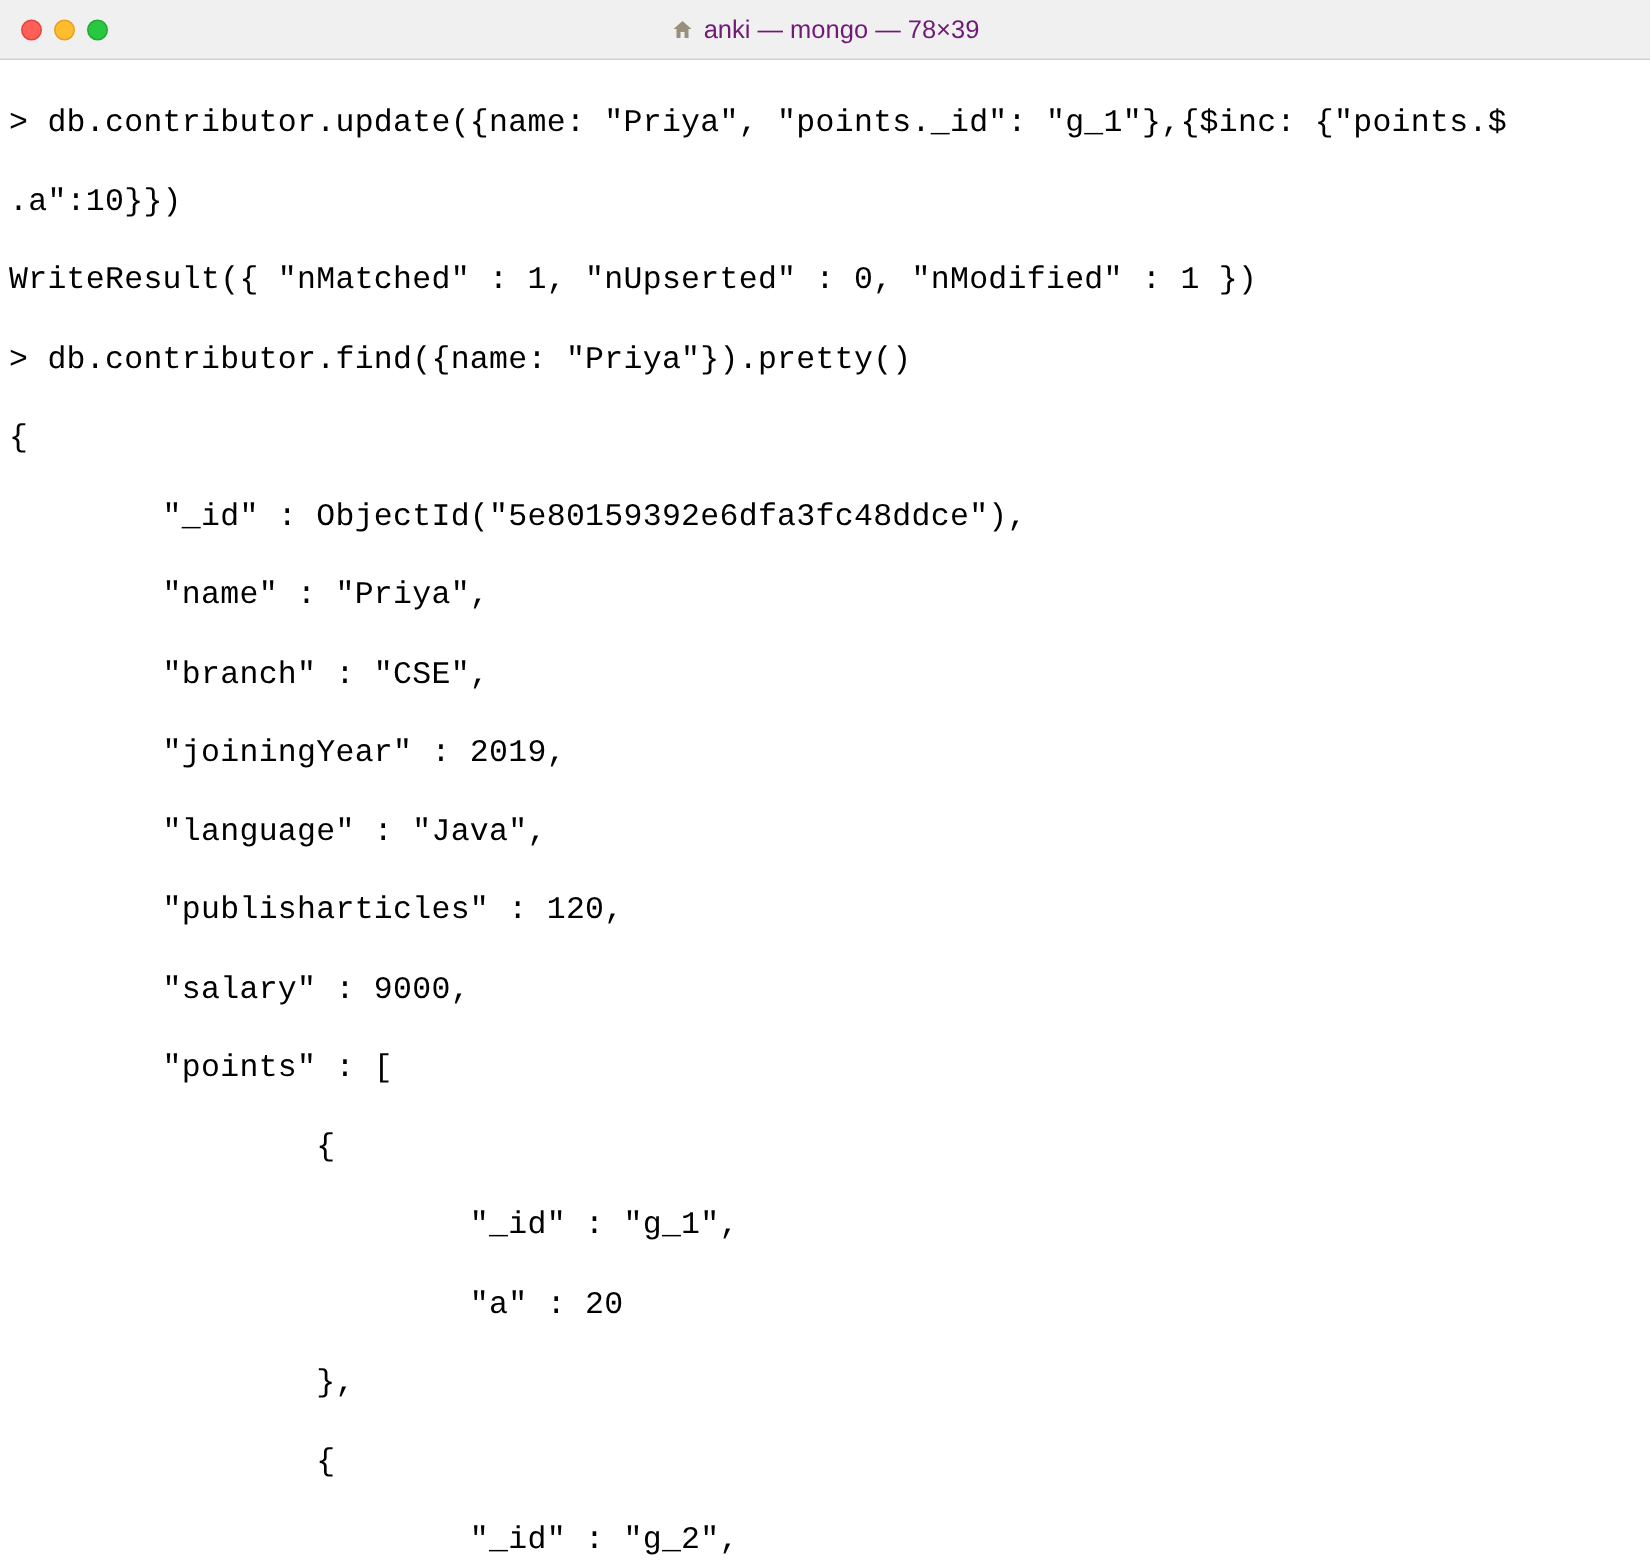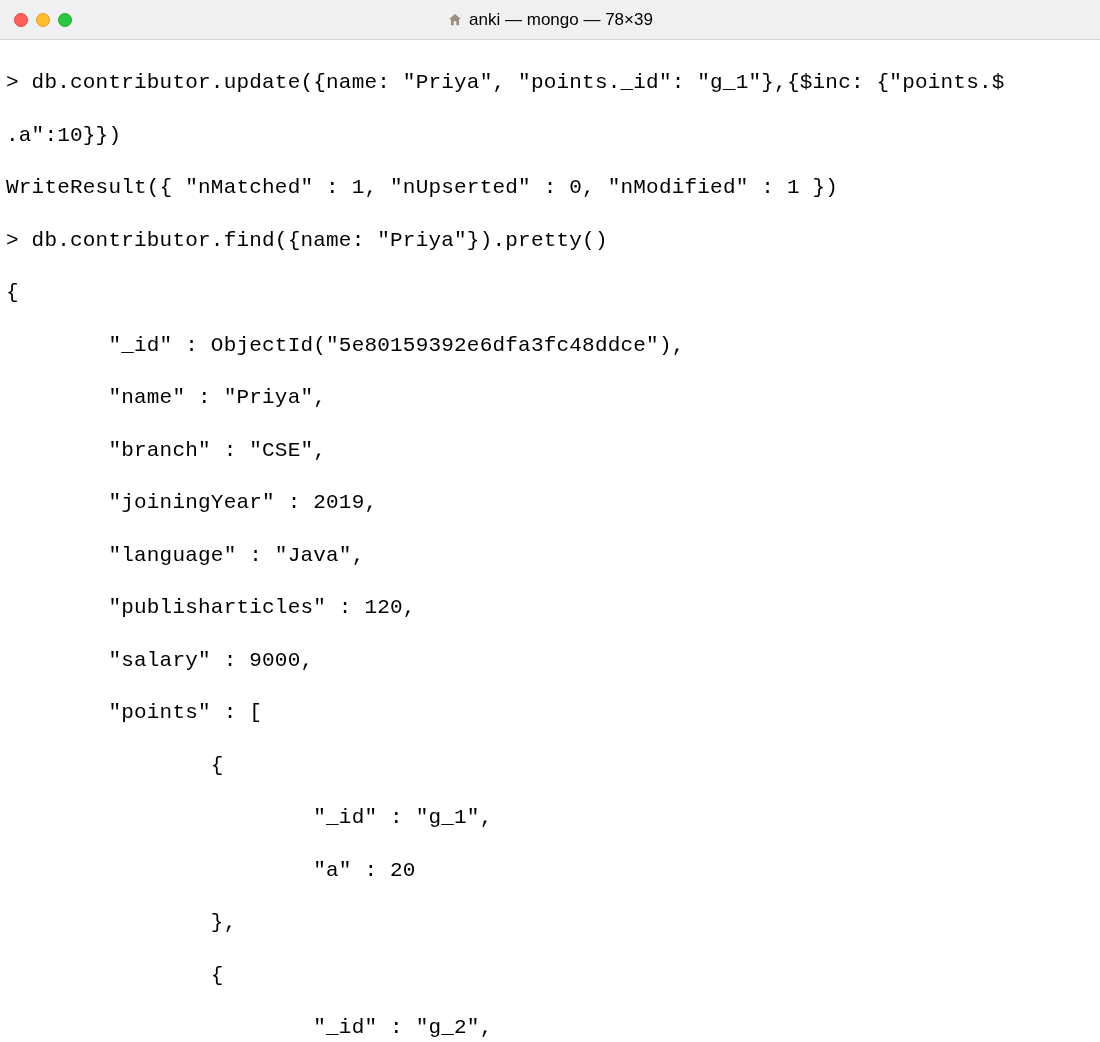--- a/index.html
+++ b/index.html
@@ -32,21 +32,21 @@
     }
     .light.red { background: #ff5f57; border: 0.5px solid #e14540; }
     .light.yellow { background: #ffbd2e; border: 0.5px solid #e1a125; }
     .light.green { background: #28c940; border: 0.5px solid #20a932; }
     .title-wrap {
       position: absolute;
       left: 0; right: 0;
       text-align: center;
       font-family: -apple-system, BlinkMacSystemFont, "Helvetica Neue", sans-serif;
       font-size: 17px;
-      color: #000000;
+      color: #701a75;
       display: flex;
       justify-content: center;
       align-items: center;
       gap: 6px;
       pointer-events: none;
     }
     .home-icon {
       display: inline-block;
       width: 16px;
       height: 16px;

